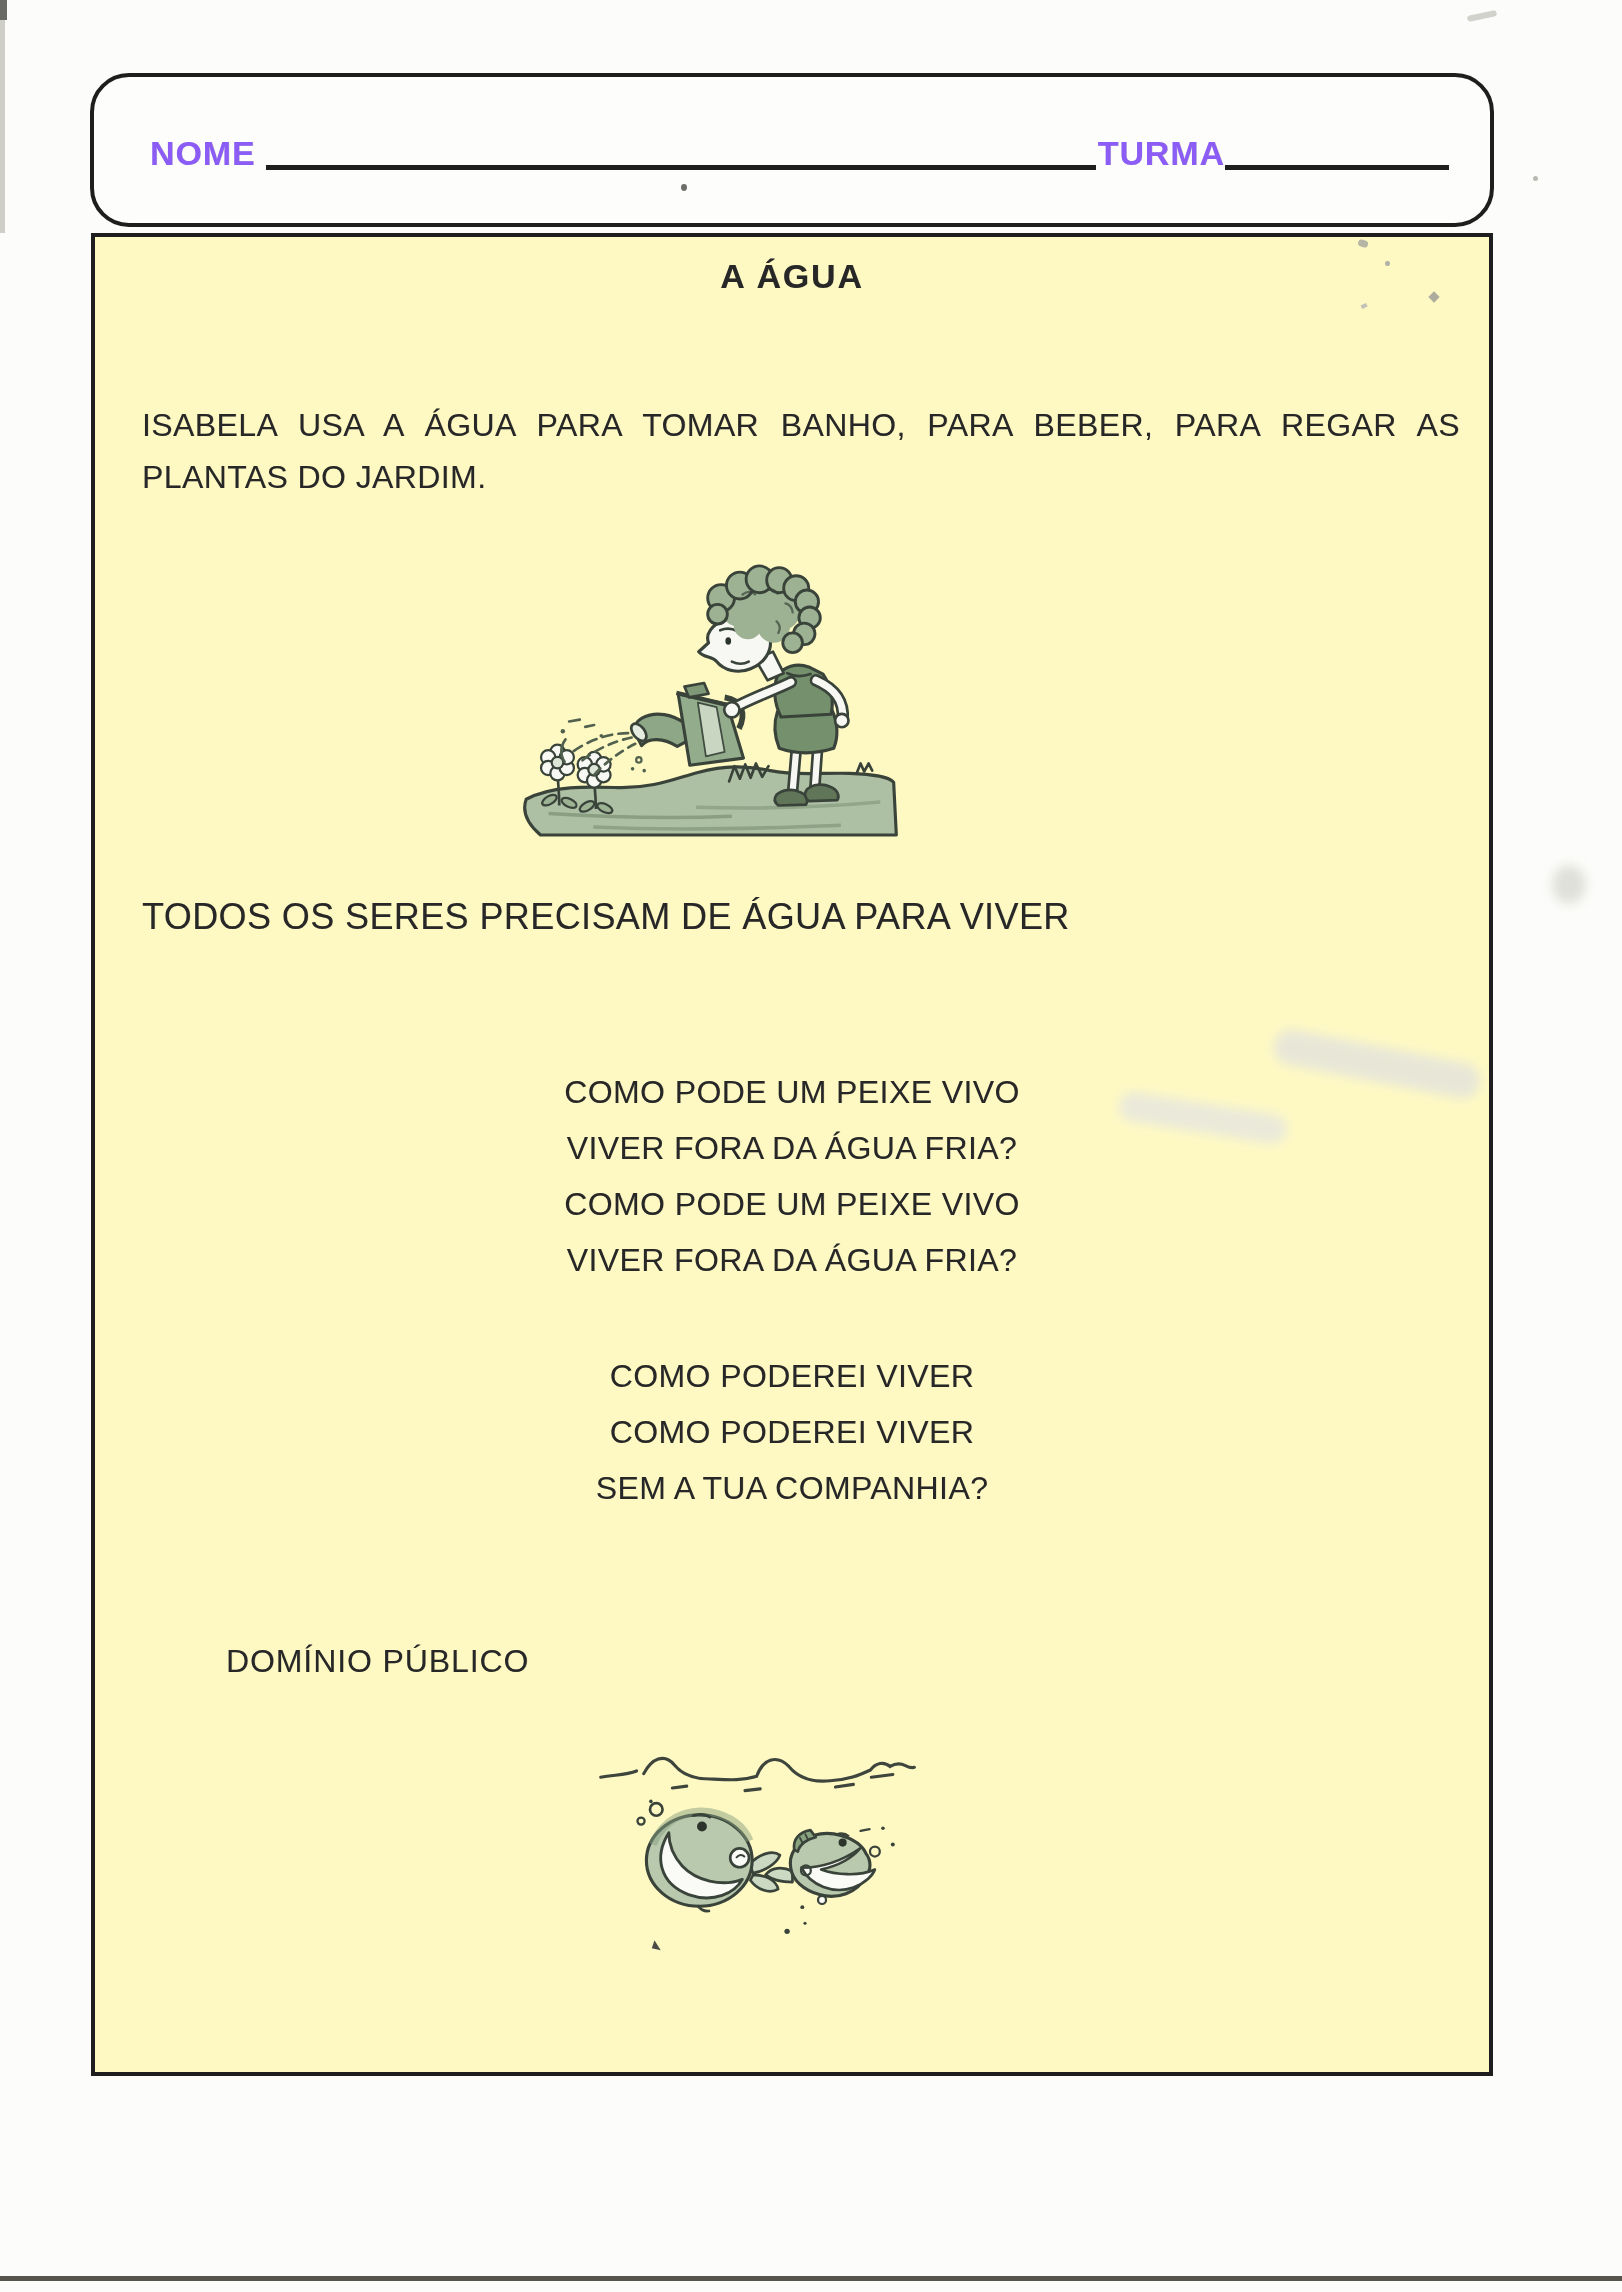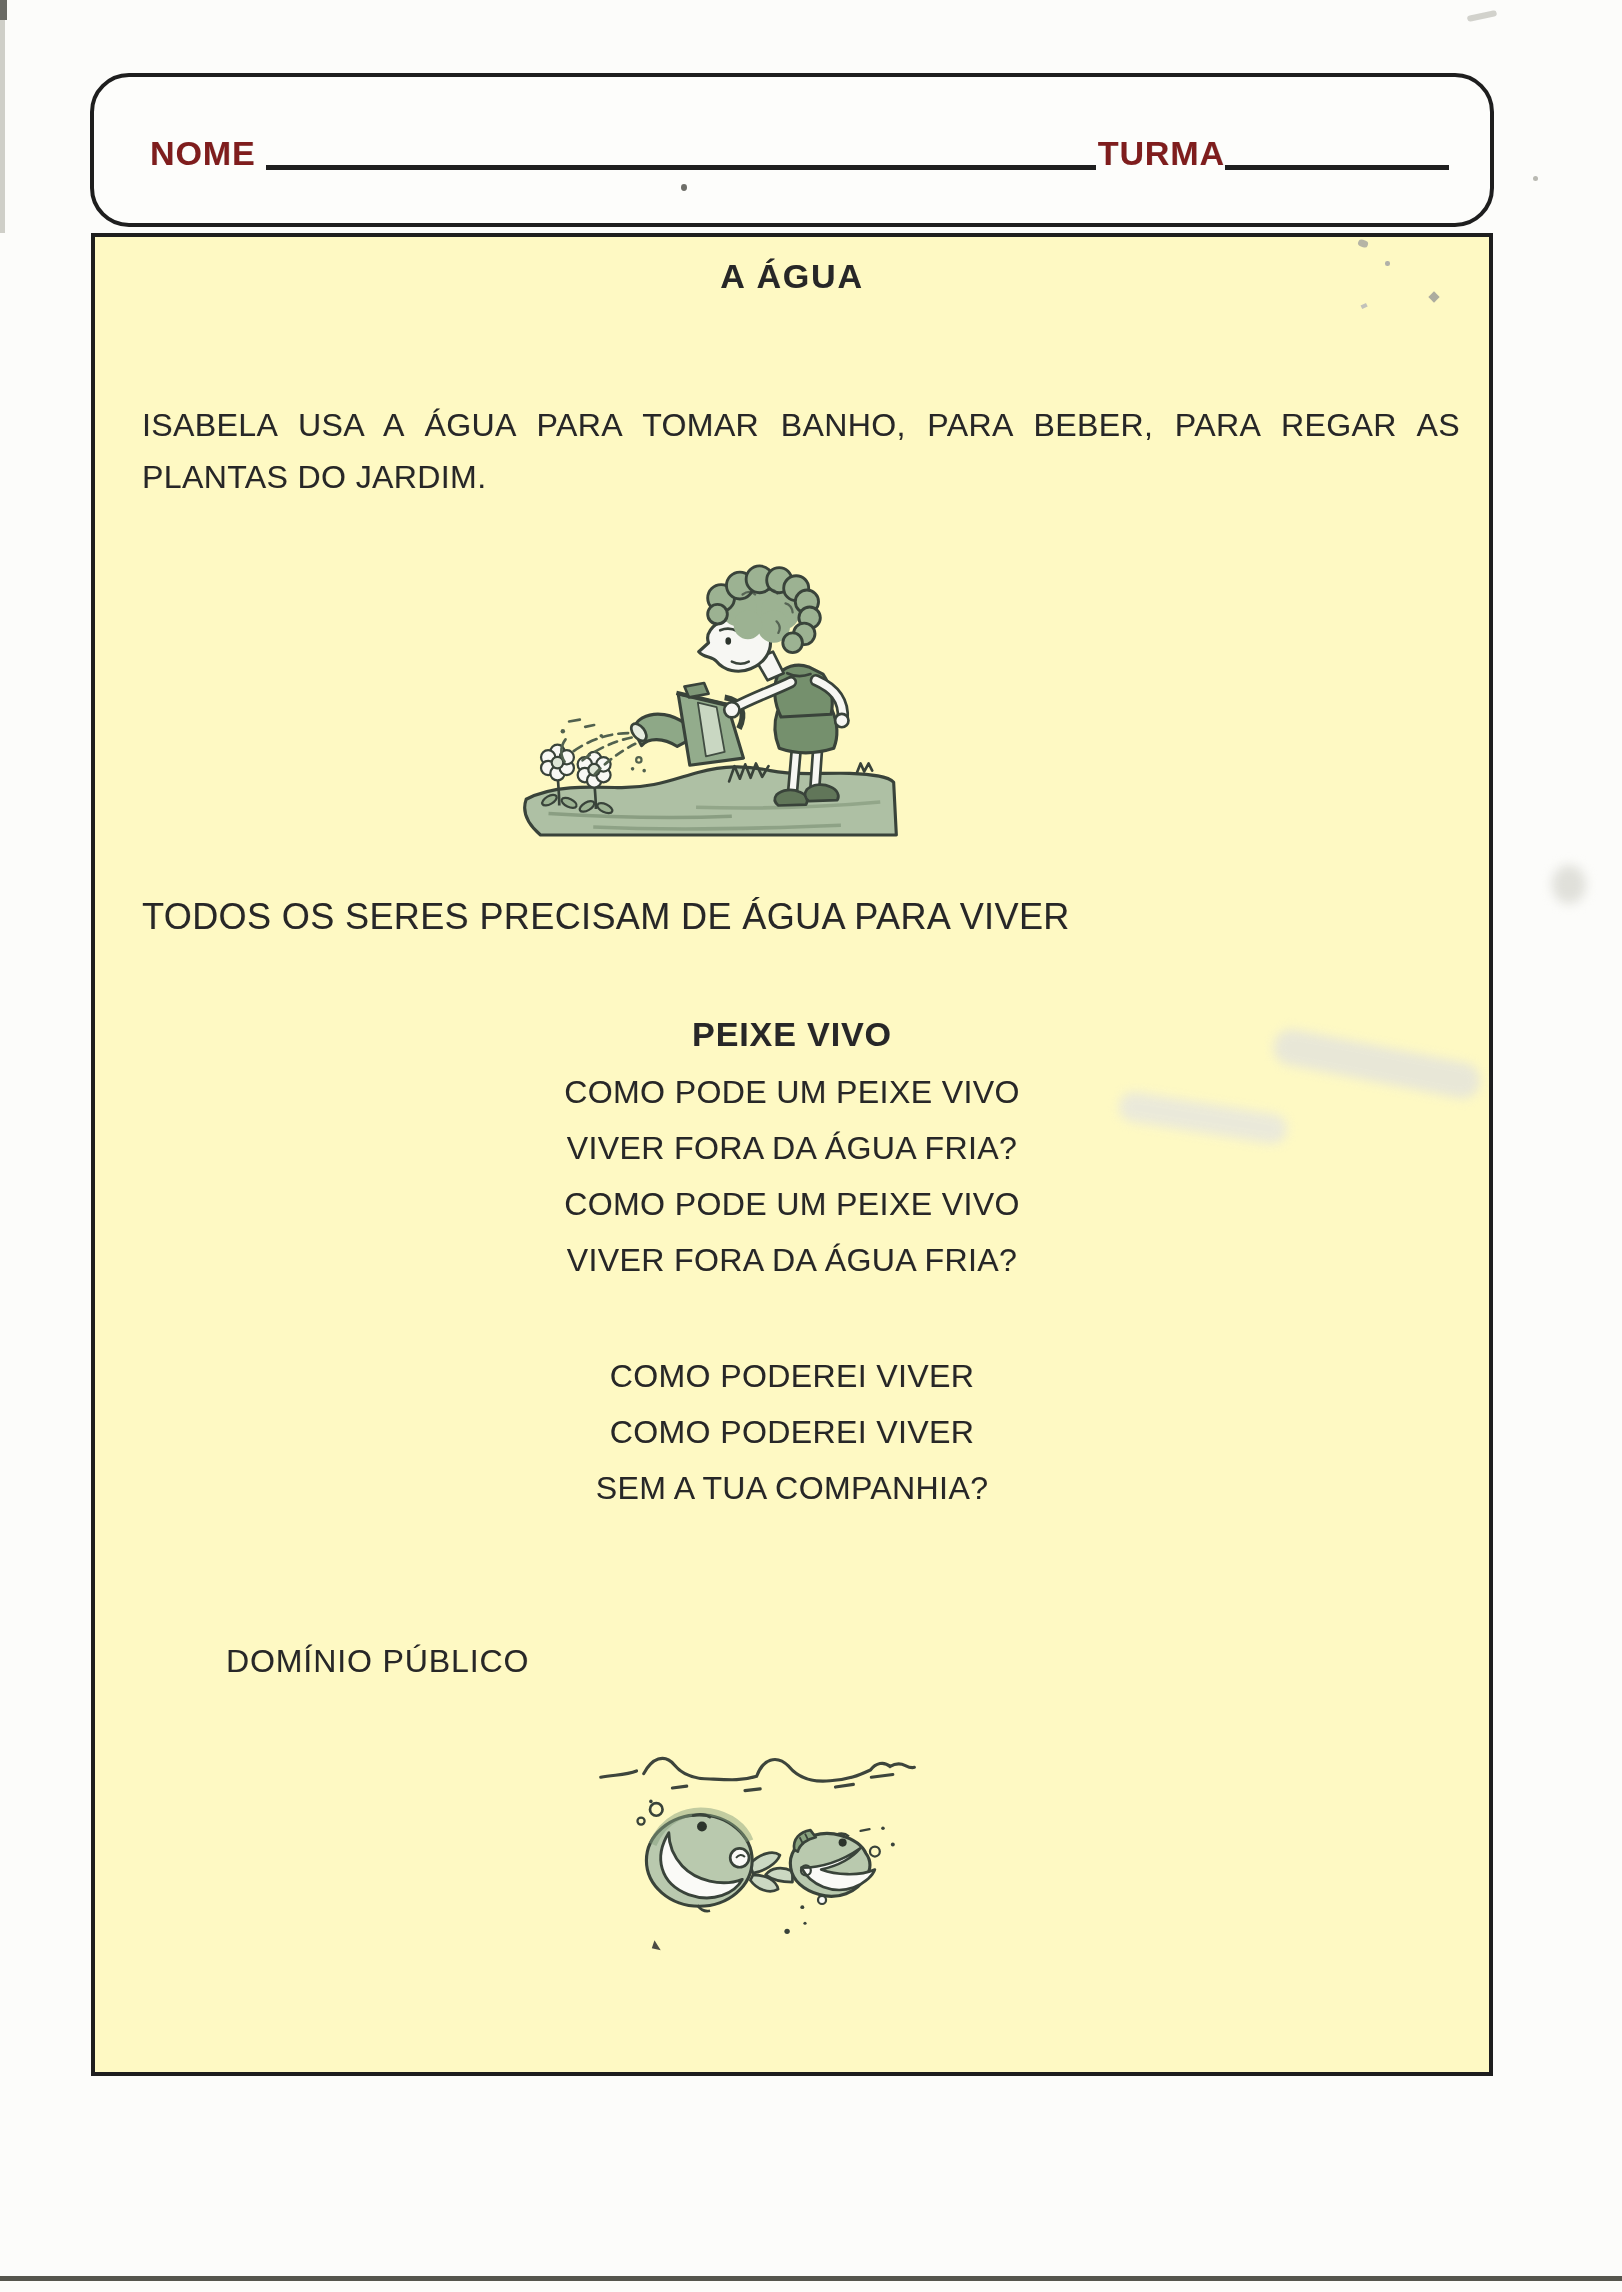--- a/index.html
+++ b/index.html
@@ -7,21 +7,21 @@
     position:relative;width:1623px;height:2293px;background:#fcfcfa;overflow:hidden;
     font-family:"Liberation Sans",sans-serif;color:#272727;
   }
   .page *{box-sizing:border-box;}
   
   .header-box{
     position:absolute;left:90px;top:73px;width:1404px;height:154px;
     border:4.5px solid #1e1e1e;border-radius:39px;background:#fdfdfb;
   }
   .header-row{position:absolute;left:56px;right:41px;top:56px;display:flex;align-items:flex-end;}
-  .hlabel{font-weight:700;font-size:34px;line-height:41px;letter-spacing:0.9px;color:#7f1d1d;
+  .hlabel{font-weight:700;font-size:34px;line-height:41px;letter-spacing:0.9px;color:#8b5cf6;
           text-shadow:0.4px 0.4px 0 rgba(50,50,50,.25);}
   .blank{display:block;height:0;border-bottom:5.4px solid #1f1f1f;margin-bottom:3.6px;}
   .blank.fill{flex:1;margin-left:10.7px;margin-right:1.8px;}
   .blank.short{width:224px;}
   
   .main-box{
     position:absolute;left:91px;top:233px;width:1402px;height:1843px;
     border:4.5px solid #1e1e1e;background:#fef9c3;
   }
   .main-box .txt{text-shadow:0.4px 0.4px 0 rgba(50,50,50,.22);}
@@ -177,21 +177,20 @@
           <path d="M 262,52 q 8,-6 14,0 M 288,48 q 8,-4 13,3 M 310,62 q 7,2 8,10 M 300,82 q 6,6 2,13" fill="none" stroke-width="2.5" opacity=".7"></path>
         </g>
         <path d="M 316,150 C 300,158 272,168 254,178" stroke="#39433a" stroke-width="14" fill="none"></path>
         <path d="M 316,150 C 300,158 272,168 254,178" stroke="#f7f7f3" stroke-width="8" fill="none"></path>
         <circle cx="250" cy="181" r="8.5" fill="#f7f7f3" stroke="#39433a" stroke-width="3"></circle>
       </g>
     </svg>
 
     <div class="statement txt">TODOS OS SERES PRECISAM DE ÁGUA PARA VIVER</div>
 
-    <div class="poem-title txt">PEIXE VIVO</div>
 
     <div class="stanza stanza1 txt">
       <div class="poem-line">COMO PODE UM PEIXE VIVO</div>
       <div class="poem-line">VIVER FORA DA ÁGUA FRIA?</div>
       <div class="poem-line">COMO PODE UM PEIXE VIVO</div>
       <div class="poem-line">VIVER FORA DA ÁGUA FRIA?</div>
     </div>
 
     <div class="stanza stanza2 txt">
       <div class="poem-line">COMO PODEREI VIVER</div>

